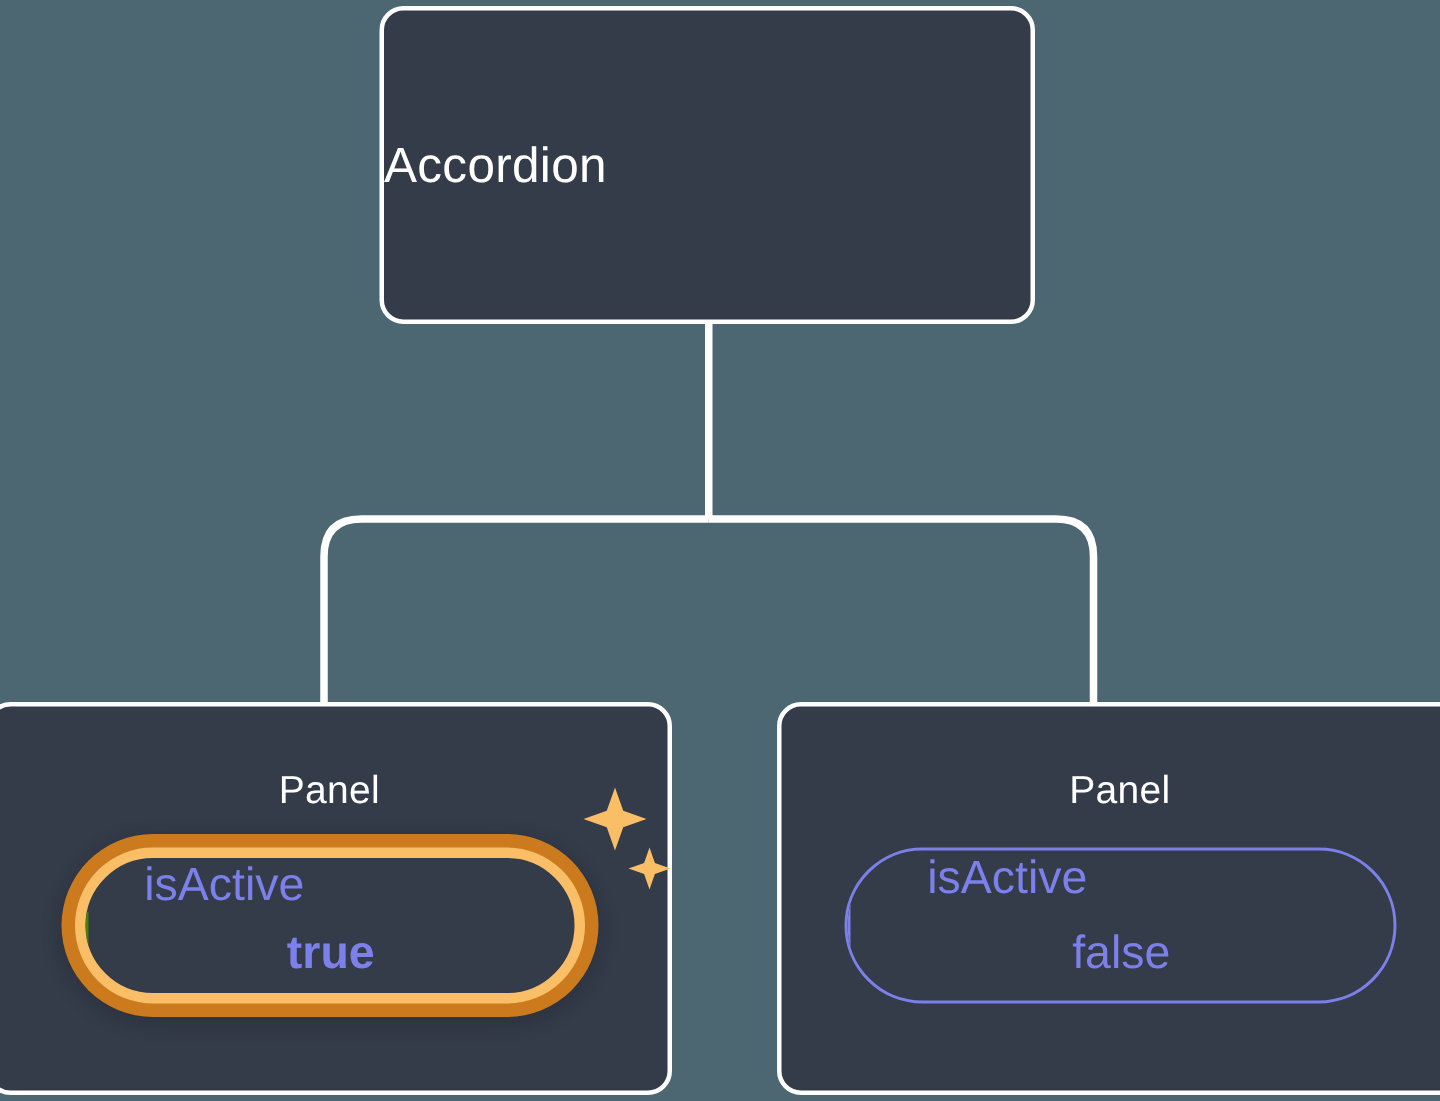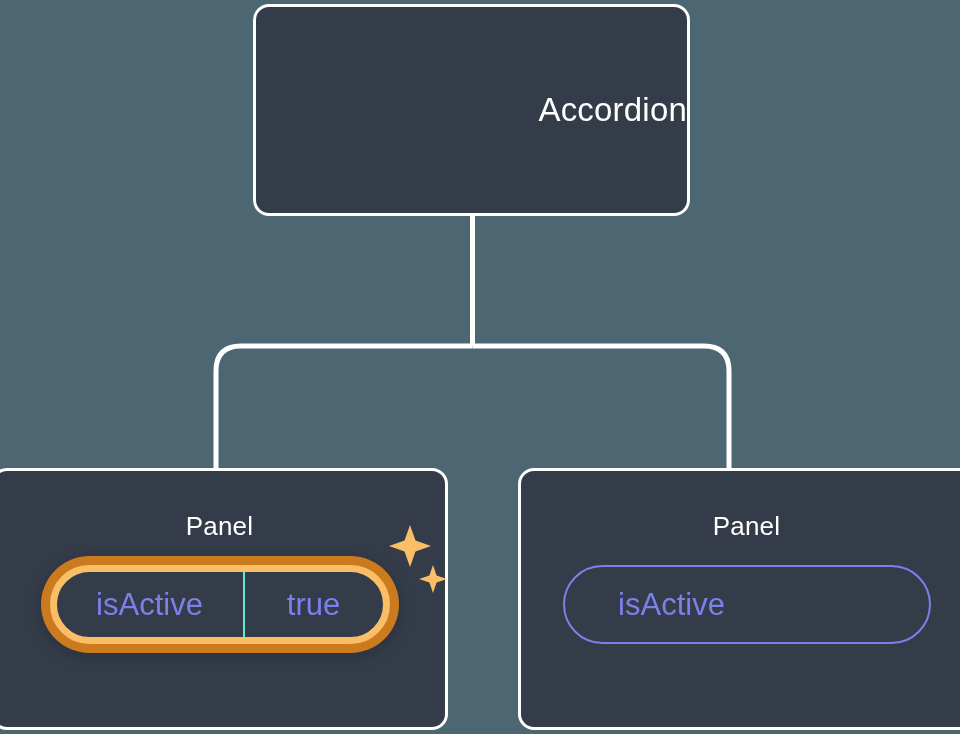--- a/index.html
+++ b/index.html
@@ -41,21 +41,21 @@
     border-radius: 16px;
     z-index: 2;
   }
   .node-root {
     left: 253px;
     top: 4px;
     width: 437px;
     height: 212px;
     display: flex;
     align-items: center;
-    justify-content: flex-end;
+    justify-content: flex-start;
   }
   .node-title-root {
     color: #ffffff;
     font-size: 33px;
     font-weight: 400;
     letter-spacing: 0.2px;
   }
 
   .node-panel {
     top: 468px;
@@ -83,24 +83,25 @@
 
   
   .pill-wrap {
     position: relative;
     margin-top: 26px;
   }
   .pill {
     box-sizing: border-box;
     display: flex;
     align-items: stretch;
-    height: 79px;
+    height: 104px;
     border-radius: 52px;
     background: #343b49;
     overflow: hidden;
+    flex-direction: column;
   }
   .pill-cell {
     display: flex;
     align-items: center;
     justify-content: center;
     font-size: 31px;
     color: #7c80ea;
     white-space: nowrap;
   }
   .pill-key   { padding: 0 26px; }
@@ -108,21 +109,21 @@
 
   
   .pill-hl {
     border: 7px solid #f9be66;
     box-shadow:
       0 0 0 9px #cc7a1e,
       0 3px 14px 9px rgba(0,0,0,0.18);
     width: 340px;
   }
   .pill-hl .pill-key   { width: 186px; padding: 0; }
-  .pill-hl .pill-value { flex: 1; padding: 0; border-left: 2px solid #5eead4; font-weight: normal; }
+  .pill-hl .pill-value { flex: 1; padding: 0; border-left: 2px solid #4d7c0f; font-weight: bold; }
 
   
   .pill-plain {
     border: 2px solid #7c80ea;
     width: 368px;
   }
   .pill-plain .pill-key   { width: 214px; padding: 0; }
   .pill-plain .pill-value { flex: 1; padding: 0; border-left: 2px solid #7c80ea; }
 
   
@@ -168,17 +169,18 @@
       </svg>
     </div>
   </div>
 
   <div class="node node-panel node-panel-right">
     <span class="node-title-panel">Panel</span>
 
     <div class="pill-wrap">
       <div class="pill pill-plain">
         <span class="pill-cell pill-key">isActive</span>
+        <span class="pill-cell pill-value">false</span>
       </div>
     </div>
   </div>
 
 </div>
 
 </body></html>

